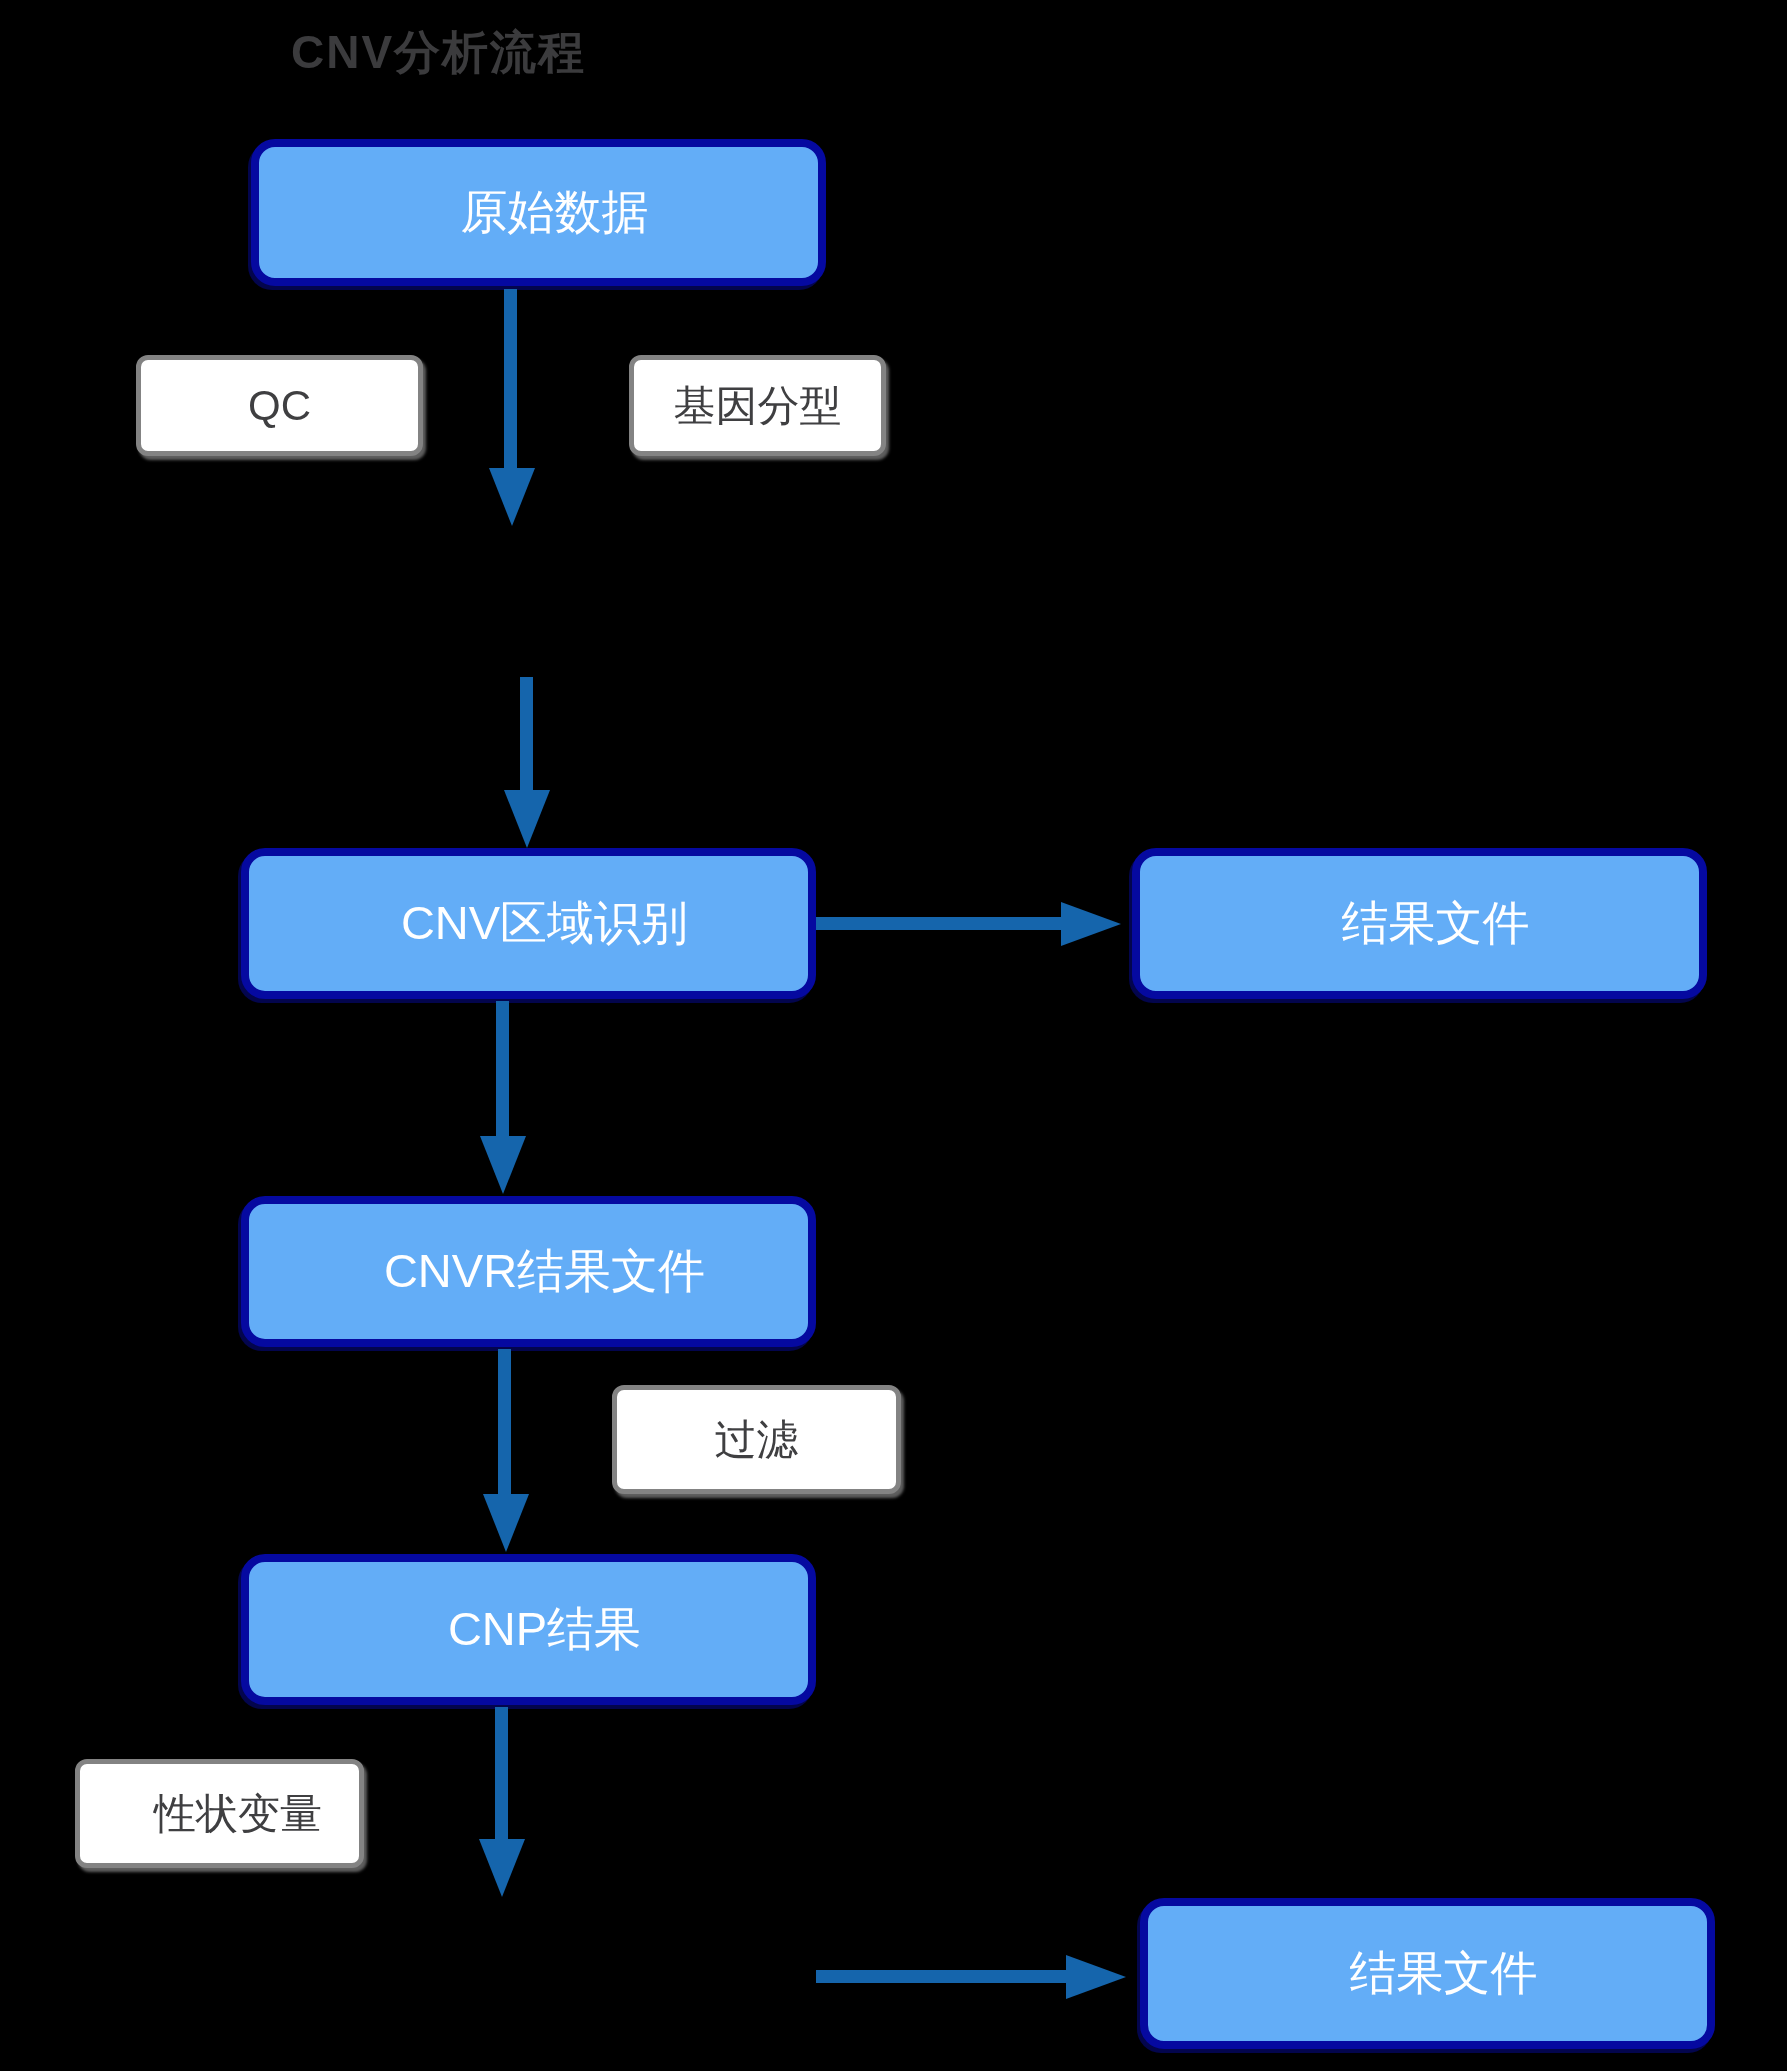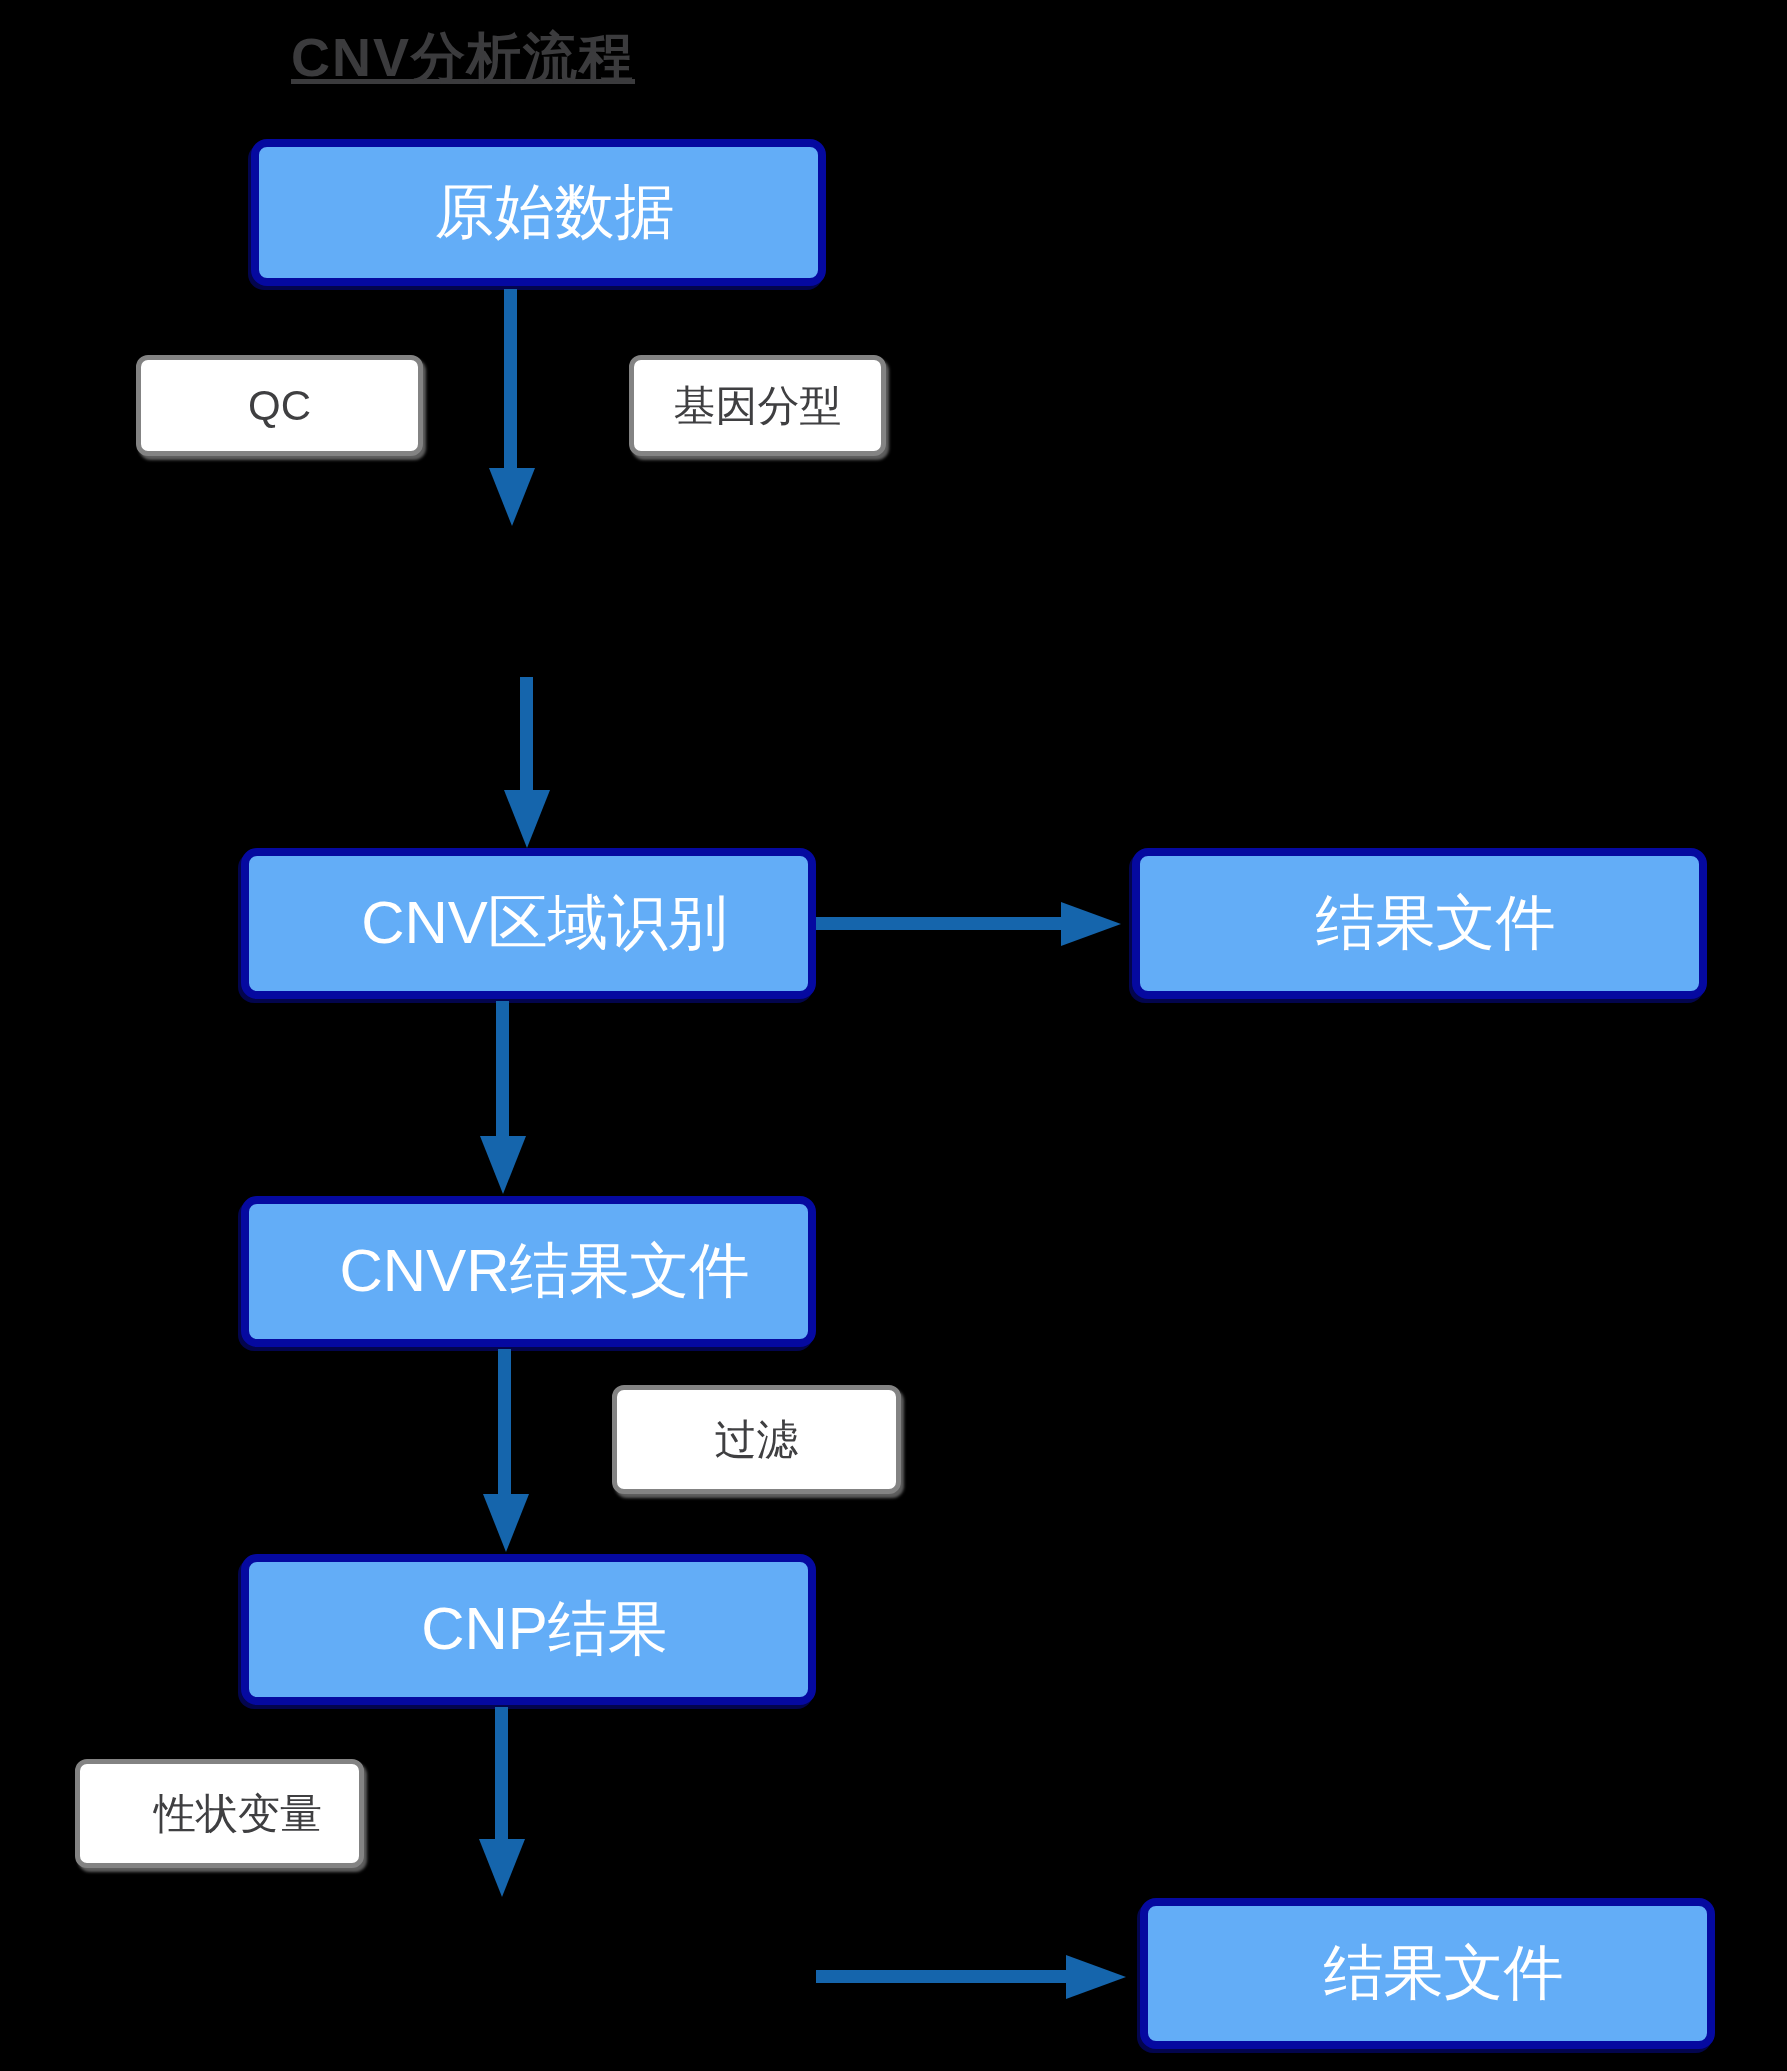--- a/index.html
+++ b/index.html
@@ -6,35 +6,34 @@
   #canvas{
     position:relative;
     width:1787px;height:2072px;
     background:var(--background,#000);
     font-family:"Liberation Sans","DejaVu Sans",sans-serif;
     overflow:hidden;
   }
   .title{
     position:absolute;
     color:var(--title-text,#3b3b3d);
-    font-size:54px;
+    font-size:46px;
     font-weight:600;
     letter-spacing:2px;
     white-space:nowrap;
-    text-decoration:underline;
   }
   .node{
     position:absolute;
     background:var(--node-fill,#63adf7);
     border:8px solid var(--node-border,#0509a0);
-    border-radius:16px;
+    border-radius:24px;
     box-sizing:border-box;
     display:flex;align-items:center;justify-content:center;
     color:var(--node-text,#ffffff);
-    font-size:60px;
+    font-size:47px;
     box-shadow:-3px 4px 0 rgba(6,10,140,0.55);
     white-space:nowrap;
     padding-left:32px;
   }
   .side-label{
     position:absolute;
     background:var(--label-fill,#ffffff);
     border:5px solid var(--label-border,#838383);
     border-radius:12px;
     box-sizing:border-box;

